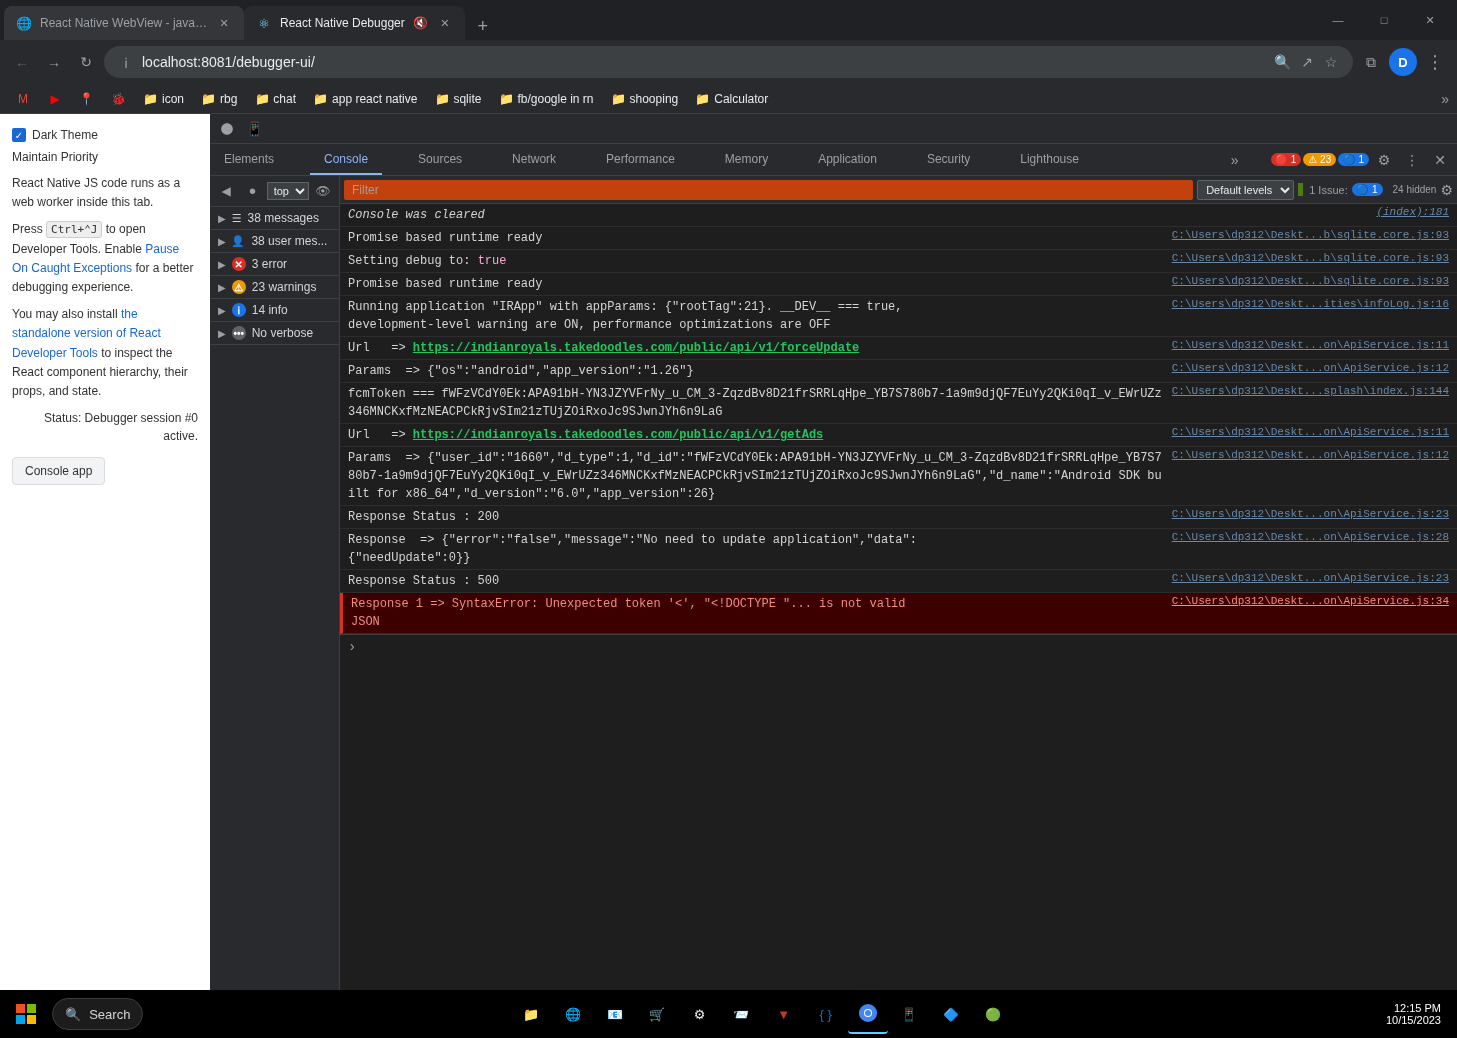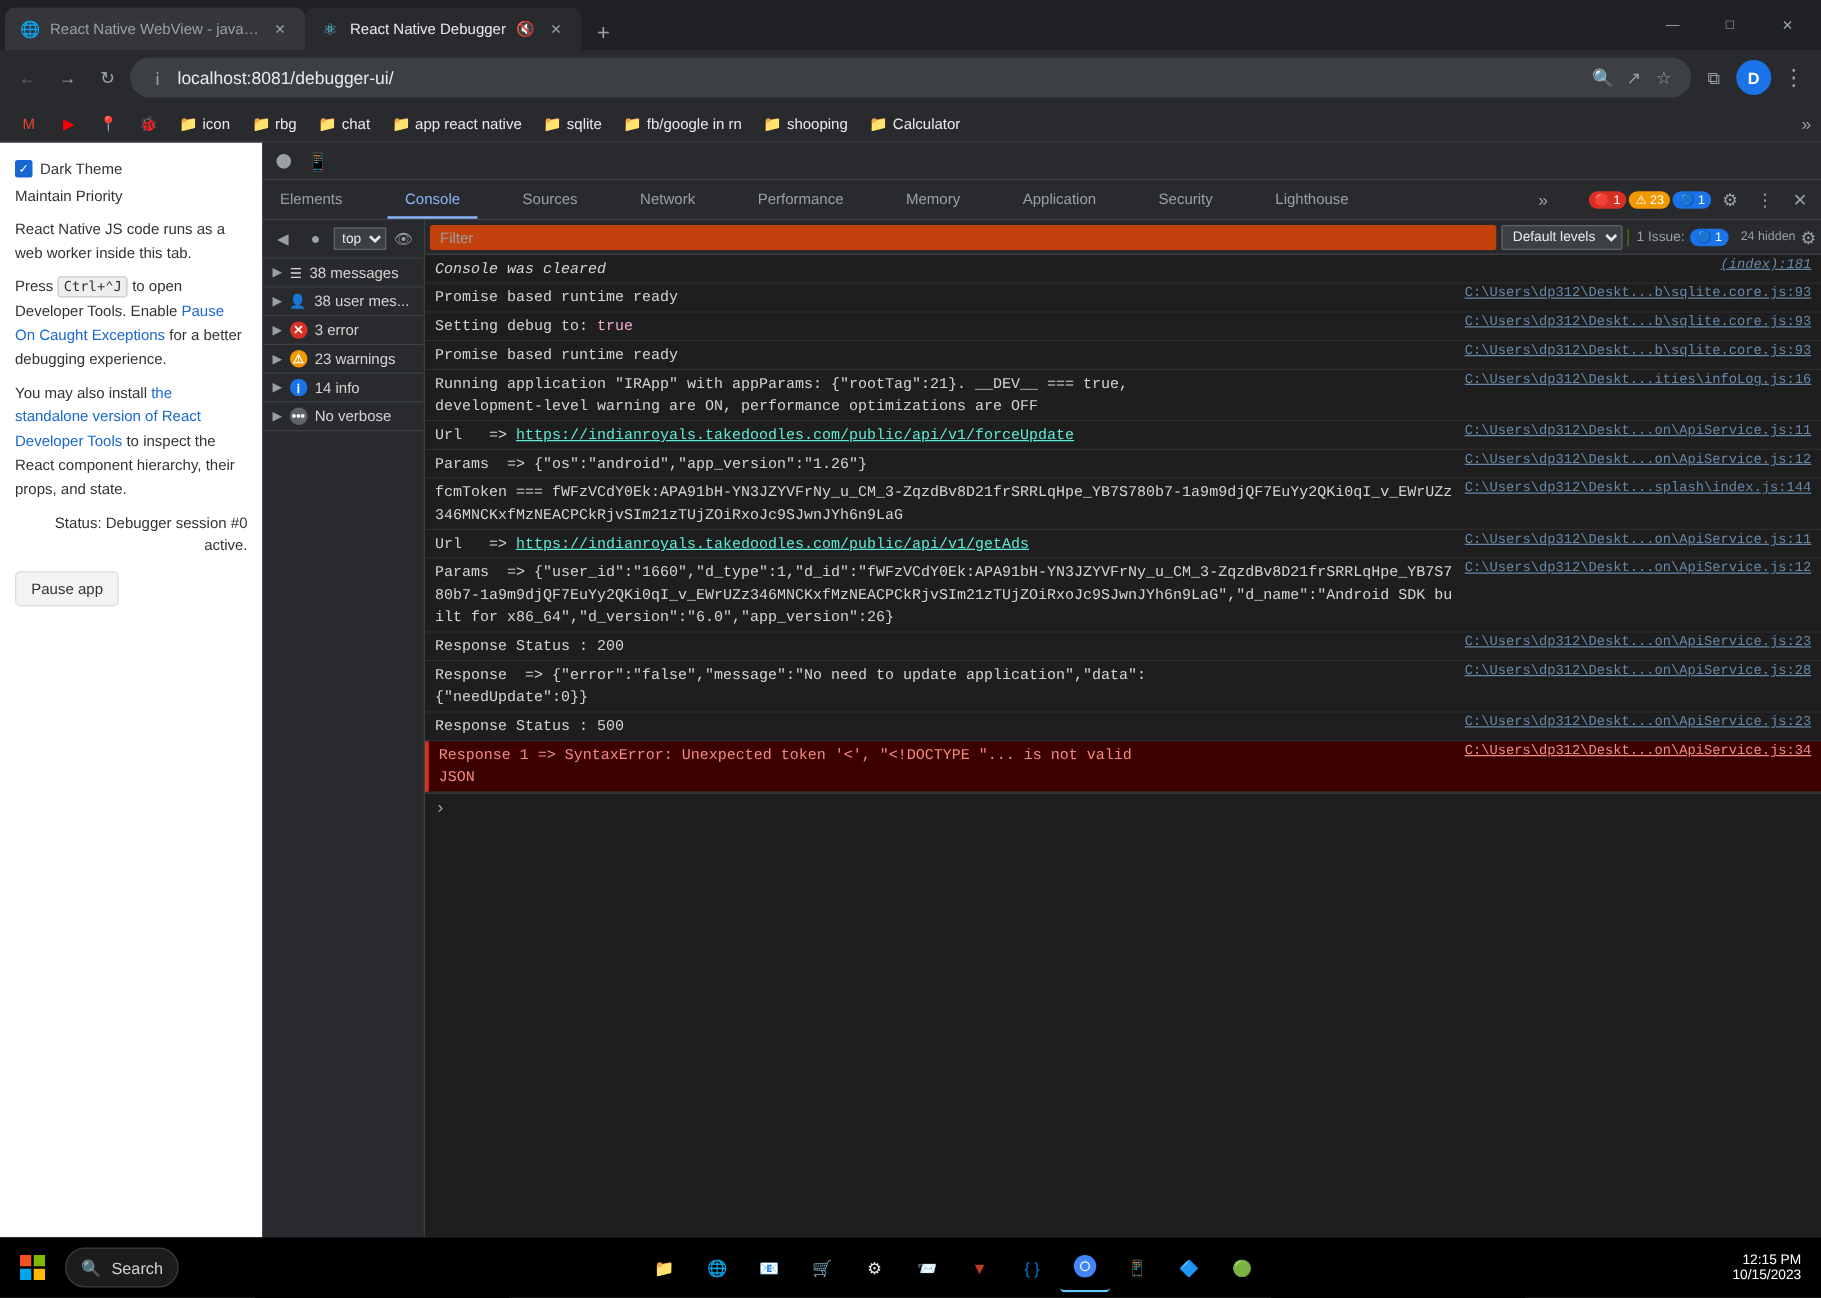--- a/index.html
+++ b/index.html
@@ -67,33 +67,33 @@
     .dt-tab-actions { display: flex; align-items: center; gap: 2px; padding-right: 4px; }
     .badge { background: #d93025; color: white; border-radius: 8px; padding: 1px 5px; font-size: 10px; min-width: 16px; text-align: center; }
     .badge.warning { background: #f29900; }
     .badge.info { background: #1a73e8; }
 
     
     .console-toolbar { display: flex; align-items: center; background: #292a2d; border-bottom: 1px solid #3c4043; padding: 0 4px; height: 28px; gap: 4px; }
     .console-filter { flex: 1; background: #c2410c; border: none; border-radius: 2px; height: 20px; color: #e8eaed; font-size: 12px; padding: 0 8px; }
     .console-filter::placeholder { color: #9aa0a6; }
     .level-select { background: #3c4043; border: 1px solid #5f6368; border-radius: 2px; color: #e8eaed; font-size: 11px; padding: 0 4px; height: 20px; }
-    .issue-badge { display: flex; align-items: center; gap: 4px; font-size: 11px; color: #9aa0a6; padding: 0 6px; border-left: 1px solid #4d7c0f; text-align: right; }
+    .issue-badge { display: flex; align-items: center; gap: 4px; font-size: 11px; color: #9aa0a6; padding: 0 6px; border-left: 5px solid #4d7c0f; text-align: right; }
     .issue-count { background: #1a73e8; color: white; border-radius: 8px; padding: 1px 5px; font-size: 10px; }
     .hidden-count { font-size: 10px; color: #9aa0a6; }
     .settings-icon-sm { color: #9aa0a6; cursor: pointer; font-size: 14px; }
 
     
     .console-output { flex: 1; overflow-y: auto; background: #1e1e1e; font-family: 'Consolas', 'Courier New', monospace; font-size: 12px; }
     .console-line { display: flex; align-items: flex-start; border-bottom: 1px solid #2d2d2d; padding: 2px 8px; min-height: 20px; }
     .console-line.cleared { color: #808080; font-style: italic; }
     .console-line.error-line { background: #3d0000; border-left: 3px solid #d93025; }
     .console-msg { flex: 1; color: #d4d4d4; white-space: pre-wrap; word-break: break-all; line-height: 1.5; }
     .console-msg .true-val { color: #f9a8d4; }
-    .console-msg .link-blue { color: #5eead4; text-decoration: underline; cursor: pointer; }
+    .console-msg .link-blue { color: #22c55e; text-decoration: underline; cursor: pointer; font-weight: bold; }
     .console-src { color: #9aa0a6; font-size: 11px; white-space: nowrap; margin-left: 8px; text-align: right; flex-shrink: 0; text-decoration: underline; cursor: pointer; color: #6688aa; }
     .console-input-line { display: flex; align-items: center; padding: 4px 8px; background: #1e1e1e; border-top: 1px solid #3c4043; }
     .console-prompt { color: #9aa0a6; margin-right: 8px; font-size: 14px; }
 
     
     .msg-sidebar { width: 130px; background: #292a2d; border-right: 1px solid #3c4043; font-size: 12px; }
     .msg-row { display: flex; align-items: center; gap: 6px; padding: 4px 8px; cursor: pointer; color: #d4d4d4; border-bottom: 1px solid #3c4043; }
     .msg-row .expand-arrow { color: #9aa0a6; font-size: 10px; }
     .msg-row .msg-icon { width: 14px; height: 14px; border-radius: 50%; display: flex; align-items: center; justify-content: center; font-size: 10px; font-weight: bold; flex-shrink: 0; }
     .msg-icon.error { background: #d93025; color: white; }
@@ -223,21 +223,21 @@
       </div>
       <div style="font-size:12px; color:#333;">Maintain Priority</div>
       <p>React Native JS code runs as a web worker inside this tab.</p>
       <p>
         <span>Press </span><span class="shortcut">Ctrl+⌃J</span><span> to open Developer Tools. Enable </span><a href="#">Pause On Caught Exceptions</a><span> for a better debugging experience.</span>
       </p>
       <p>
         <span>You may also install </span><a href="#">the standalone version of React Developer Tools</a><span> to inspect the React component hierarchy, their props, and state.</span>
       </p>
       <div class="status-text">Status: Debugger session #0 active.</div>
-      <button class="reload-btn">Pause app</button>
+      <button class="reload-btn">Console app</button>
     </div>
 
     <div class="devtools-panel">
 
       <div class="devtools-toolbar">
         <div class="dt-icon-btn">
           <svg width="14" height="14" viewBox="0 0 24 24">
               <path d="M12 2C6.48 2 2 6.48 2 12s4.48 10 10 10 10-4.48 10-10S17.52 2 12 2z" fill="#9aa0a6"></path>
             </svg>
         </div>

